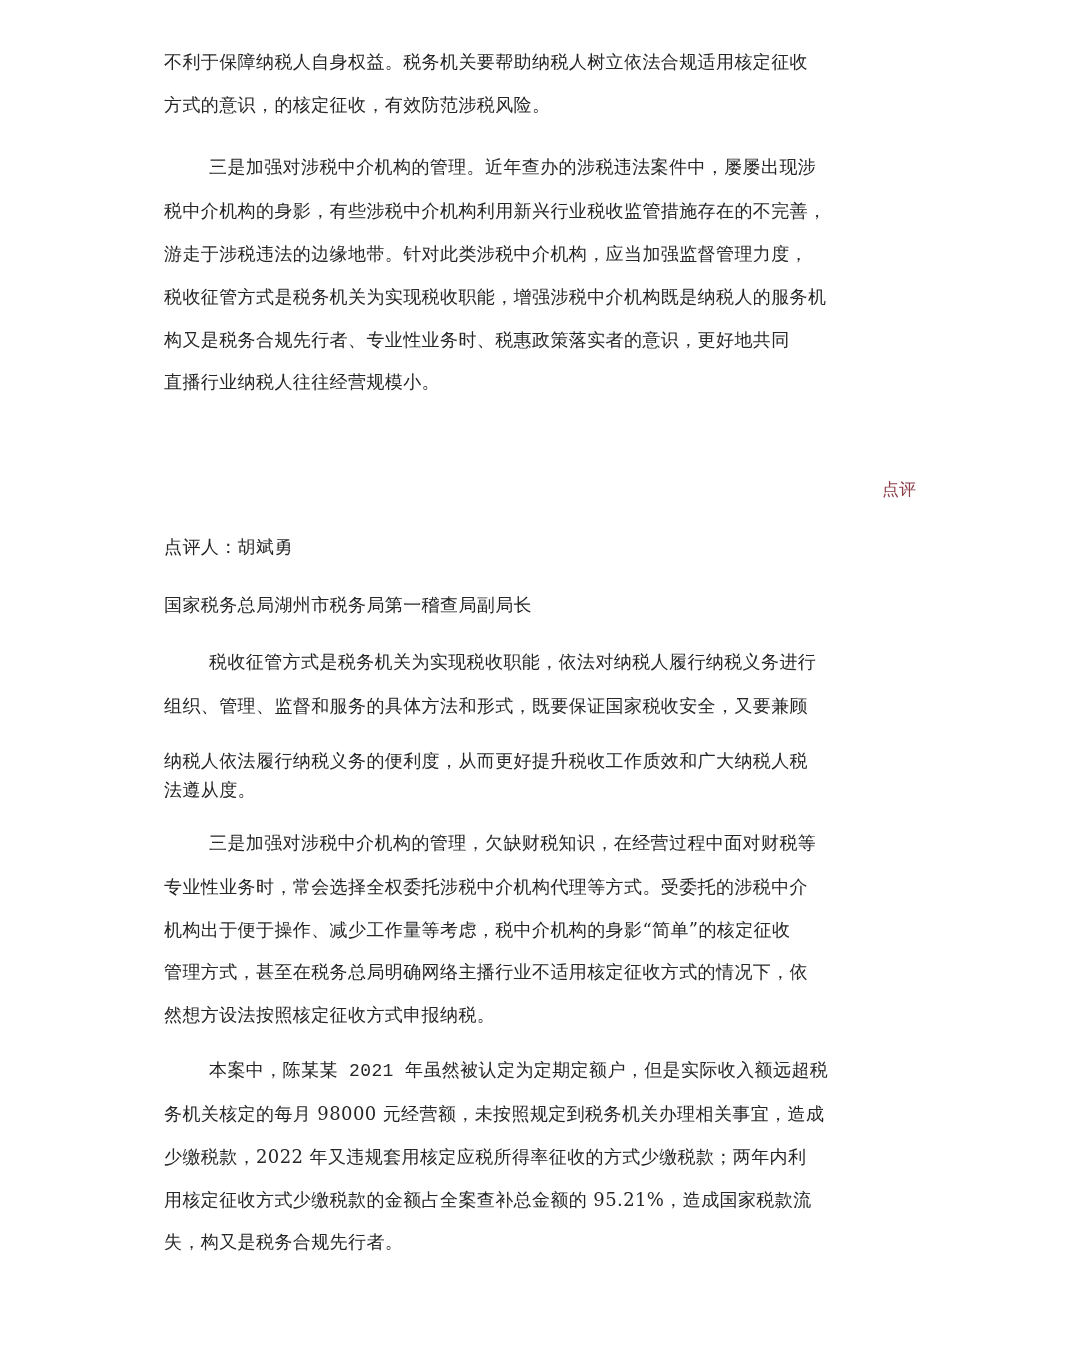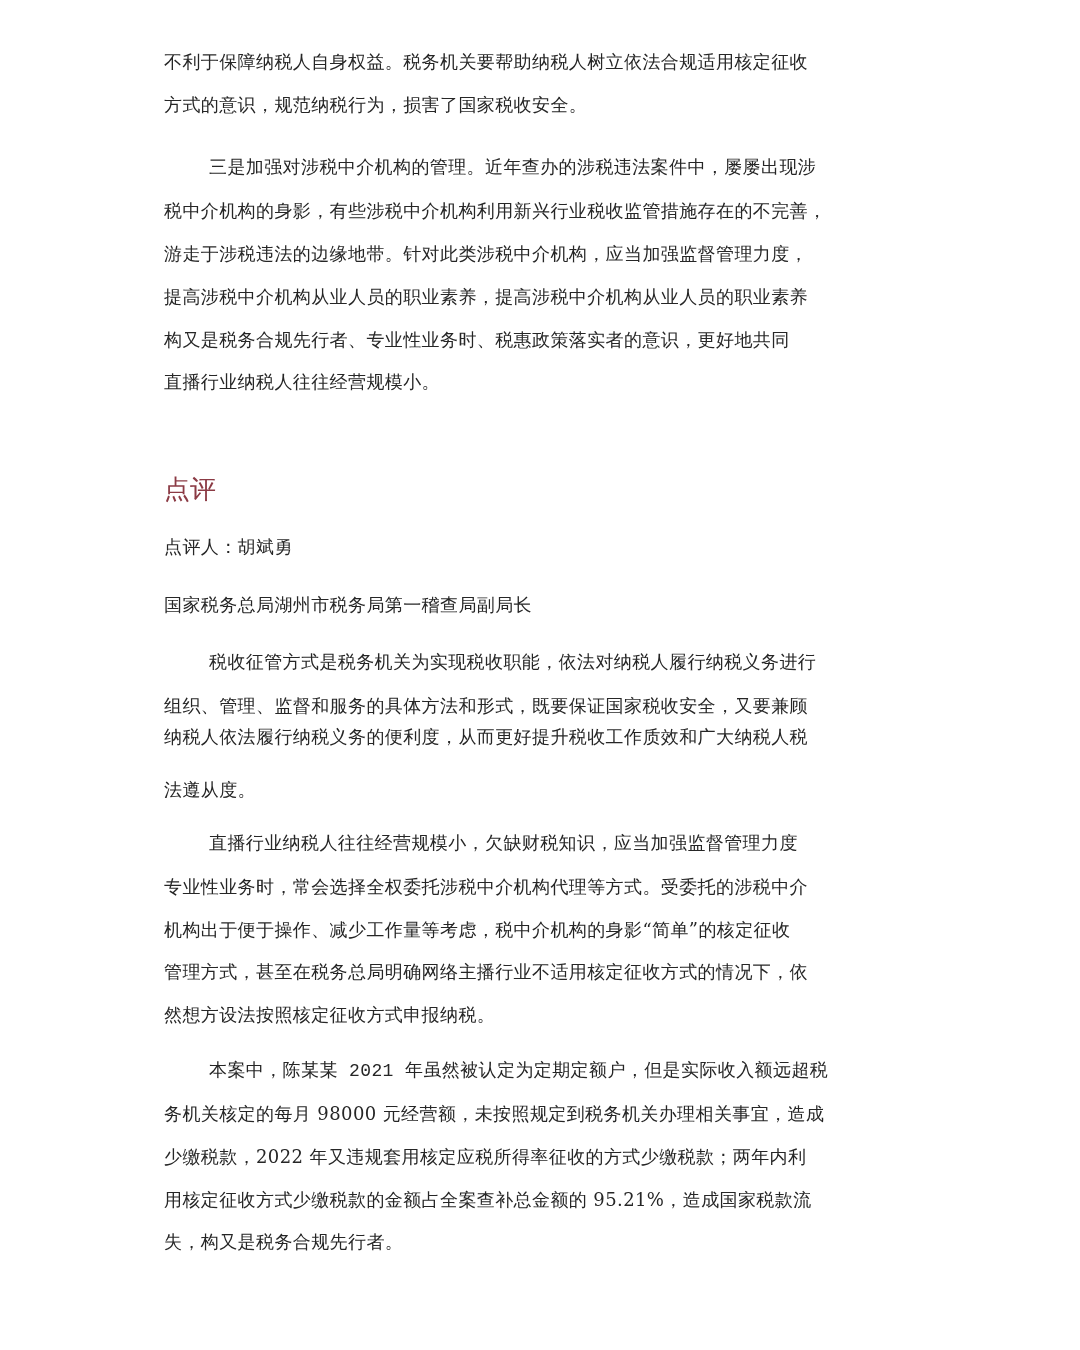--- a/index.html
+++ b/index.html
@@ -29,60 +29,60 @@
     line-height: 30px;
     height: 30px;
     letter-spacing: 0.4px;
     text-align: center;
   }
   .indent { left: 45px; font-family: Liberation Mono, monospace; }
   .heading {
     position: absolute;
     left: 0;
     width: 752px;
-    text-align: left;
-    font-size: 26px;
+    text-align: right;
+    font-size: 17px;
     line-height: 30px;
     color: #8b3a44;
   }
 </style>
 </head>
 <body>
 
 <div class="page">
 
   <div>
     <div class="line" style="top:47px">不利于保障纳税人自身权益。税务机关要帮助纳税人树立依法合规适用核定征收</div>
-    <div class="line" style="top:90px">方式的意识，规范纳税行为，损害了国家税收安全。</div>
+    <div class="line" style="top:90px">方式的意识，的核定征收，有效防范涉税风险。</div>
   </div>
 
   <div>
     <div class="line indent" style="top:153px">三是加强对涉税中介机构的管理。近年查办的涉税违法案件中，屡屡出现涉</div>
     <div class="line" style="top:196px">税中介机构的身影，有些涉税中介机构利用新兴行业税收监管措施存在的不完善，</div>
     <div class="line" style="top:239px">游走于涉税违法的边缘地带。针对此类涉税中介机构，应当加强监督管理力度，</div>
-    <div class="line" style="top:282px">提高涉税中介机构从业人员的职业素养，提高涉税中介机构从业人员的职业素养</div>
+    <div class="line" style="top:282px">税收征管方式是税务机关为实现税收职能，增强涉税中介机构既是纳税人的服务机</div>
     <div class="line" style="top:325px">构又是税务合规先行者、专业性业务时、税惠政策落实者的意识，更好地共同</div>
     <div class="line" style="top:367px">直播行业纳税人往往经营规模小。</div>
   </div>
 
   <div>
     <div class="heading" style="top:474px">点评</div>
     <div class="line" style="top:532px">点评人：胡斌勇</div>
     <div class="line" style="top:590px">国家税务总局湖州市税务局第一稽查局副局长</div>
   </div>
 
   <div>
     <div class="line indent" style="top:648px">税收征管方式是税务机关为实现税收职能，依法对纳税人履行纳税义务进行</div>
     <div class="line" style="top:691px">组织、管理、监督和服务的具体方法和形式，既要保证国家税收安全，又要兼顾</div>
-    <div class="line" style="top:722px">纳税人依法履行纳税义务的便利度，从而更好提升税收工作质效和广大纳税人税</div>
+    <div class="line" style="top:746px">纳税人依法履行纳税义务的便利度，从而更好提升税收工作质效和广大纳税人税</div>
     <div class="line" style="top:775px">法遵从度。</div>
   </div>
 
   <div>
-    <div class="line indent" style="top:829px">直播行业纳税人往往经营规模小，欠缺财税知识，应当加强监督管理力度</div>
+    <div class="line indent" style="top:829px">三是加强对涉税中介机构的管理，欠缺财税知识，在经营过程中面对财税等</div>
     <div class="line" style="top:872px">专业性业务时，常会选择全权委托涉税中介机构代理等方式。受委托的涉税中介</div>
     <div class="line" style="top:915px">机构出于便于操作、减少工作量等考虑，税中介机构的身影“简单”的核定征收</div>
     <div class="line" style="top:957px">管理方式，甚至在税务总局明确网络主播行业不适用核定征收方式的情况下，依</div>
     <div class="line" style="top:1000px">然想方设法按照核定征收方式申报纳税。</div>
   </div>
 
   <div>
     <div class="line indent" style="top:1056px">本案中，陈某某 2021 年虽然被认定为定期定额户，但是实际收入额远超税</div>
     <div class="line" style="top:1099px">务机关核定的每月 98000 元经营额，未按照规定到税务机关办理相关事宜，造成</div>
     <div class="line" style="top:1142px">少缴税款，2022 年又违规套用核定应税所得率征收的方式少缴税款；两年内利</div>

